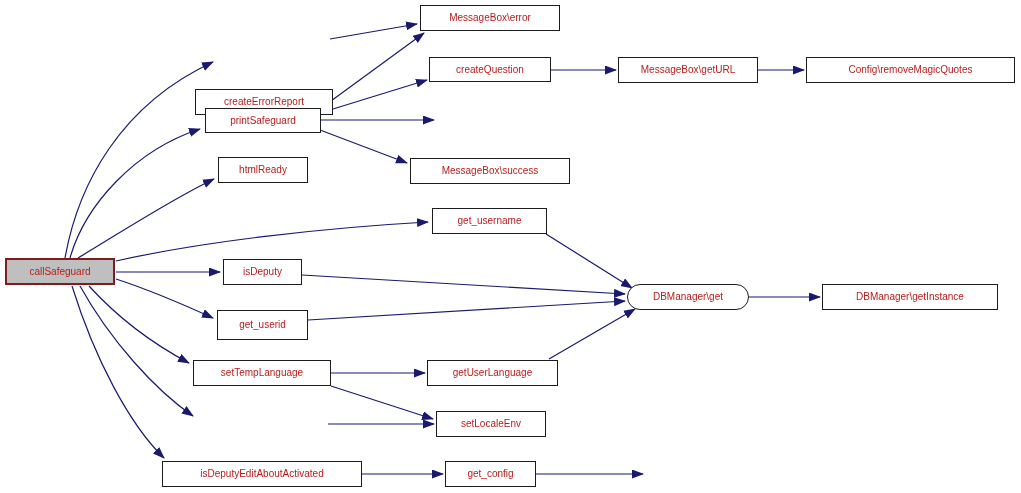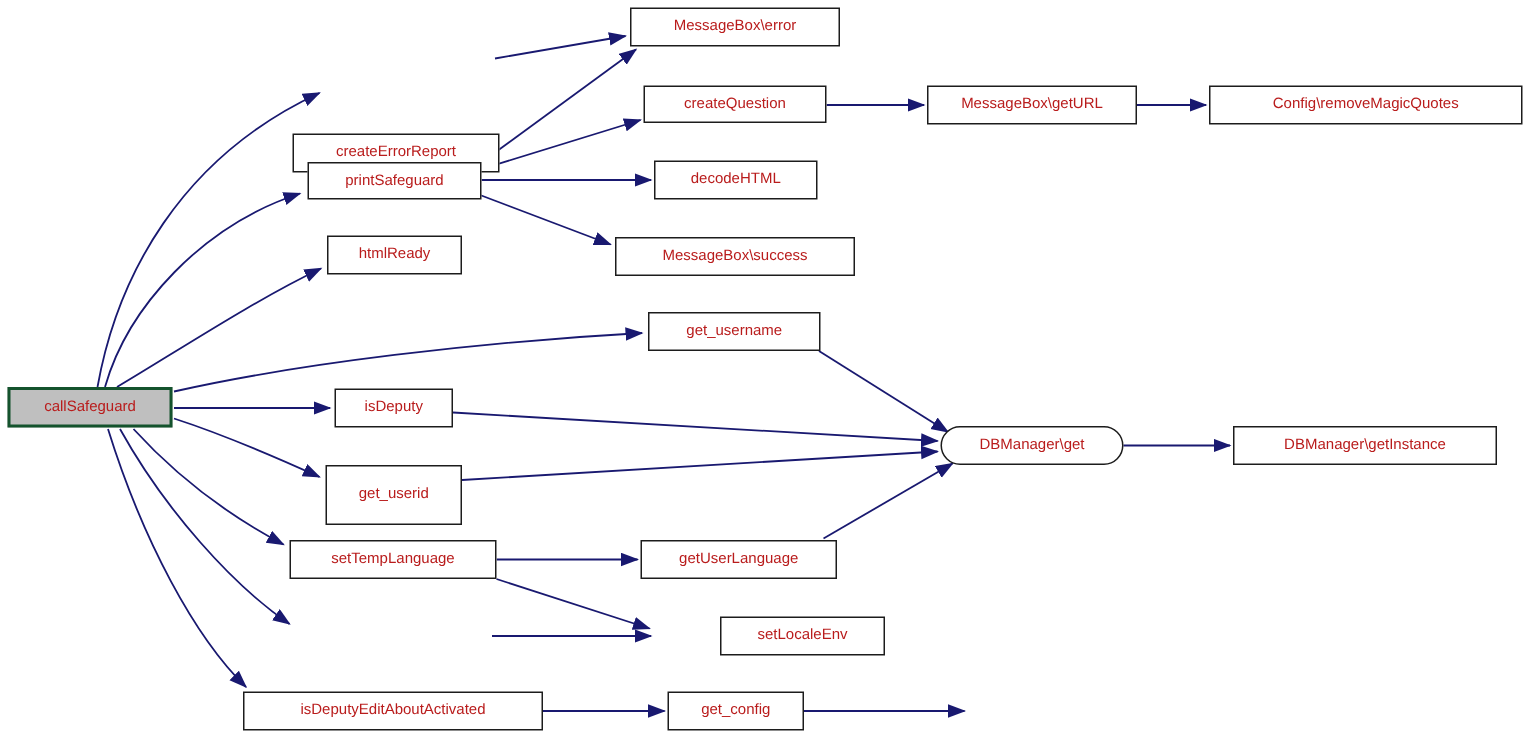--- a/index.html
+++ b/index.html
@@ -25,21 +25,21 @@
     font-size: 10px;
     line-height: 1;
     display: flex;
     align-items: center;
     justify-content: center;
     white-space: nowrap;
     cursor: pointer;
   }
   .node.highlight {
     background: #bfbfbf;
-    border: 2px solid #14532d;
+    border: 2px solid #7f1d1d;
   }
   .edge {
     fill: none;
     stroke: #191970;
     stroke-width: 1.2;
   }
 </style>
 </head>
 <body>
 
@@ -77,27 +77,26 @@
       <path d="M362,474 L443,474" class="edge" marker-end="url(#arrowhead)"></path>
       <path d="M536,474 L643,474" class="edge" marker-end="url(#arrowhead)"></path>
     </svg>
 
 <div class="node highlight" style="left: 5px; top: 258px; width: 110px; height: 27px;">callSafeguard</div>
     <div class="node" style="left: 195px; top: 45px; width: 138px; height: 26px; margin-top: 44px;">createErrorReport</div>
     <div class="node" style="left: 205px; top: 108px; width: 116px; height: 25px;">printSafeguard</div>
     <div class="node" style="left: 218px; top: 157px; width: 90px; height: 26px;">htmlReady</div>
     <div class="node" style="left: 420px; top: 5px; width: 140px; height: 26px;">MessageBox\error</div>
     <div class="node" style="left: 429px; top: 57px; width: 122px; height: 25px;">createQuestion</div>
-    <div class="node" style="left: 436px; top: 107px; width: 109px; height: 26px;">decodeHTML</div>
     <div class="node" style="left: 410px; top: 158px; width: 160px; height: 26px;">MessageBox\success</div>
     <div class="node" style="left: 618px; top: 57px; width: 140px; height: 26px;">MessageBox\getURL</div>
     <div class="node" style="left: 806px; top: 57px; width: 209px; height: 26px;">Config\removeMagicQuotes</div>
     <div class="node" style="left: 432px; top: 208px; width: 115px; height: 26px;">get_username</div>
     <div class="node" style="left: 223px; top: 259px; width: 79px; height: 26px;">isDeputy</div>
-    <div class="node" style="left: 217px; top: 310px; width: 91px; height: 40px;">get_userid</div>
+    <div class="node" style="left: 217px; top: 310px; width: 91px; height: 30px;">get_userid</div>
     <div class="node" style="left: 627px; top: 284px; width: 122px; height: 26px; border-radius: 13px;">DBManager\get</div>
     <div class="node" style="left: 822px; top: 284px; width: 176px; height: 26px;">DBManager\getInstance</div>
     <div class="node" style="left: 193px; top: 360px; width: 138px; height: 26px;">setTempLanguage</div>
     <div class="node" style="left: 427px; top: 360px; width: 131px; height: 26px;">getUserLanguage</div>
-    <div class="node" style="left: 436px; top: 411px; width: 110px; height: 26px; margin-left: 44px;">setLocaleEnv</div>
+    <div class="node" style="left: 436px; top: 411px; width: 110px; height: 26px;">setLocaleEnv</div>
     <div class="node" style="left: 162px; top: 461px; width: 200px; height: 26px;">isDeputyEditAboutActivated</div>
     <div class="node" style="left: 445px; top: 461px; width: 91px; height: 26px;">get_config</div>
   </div>
 
 </body></html>

